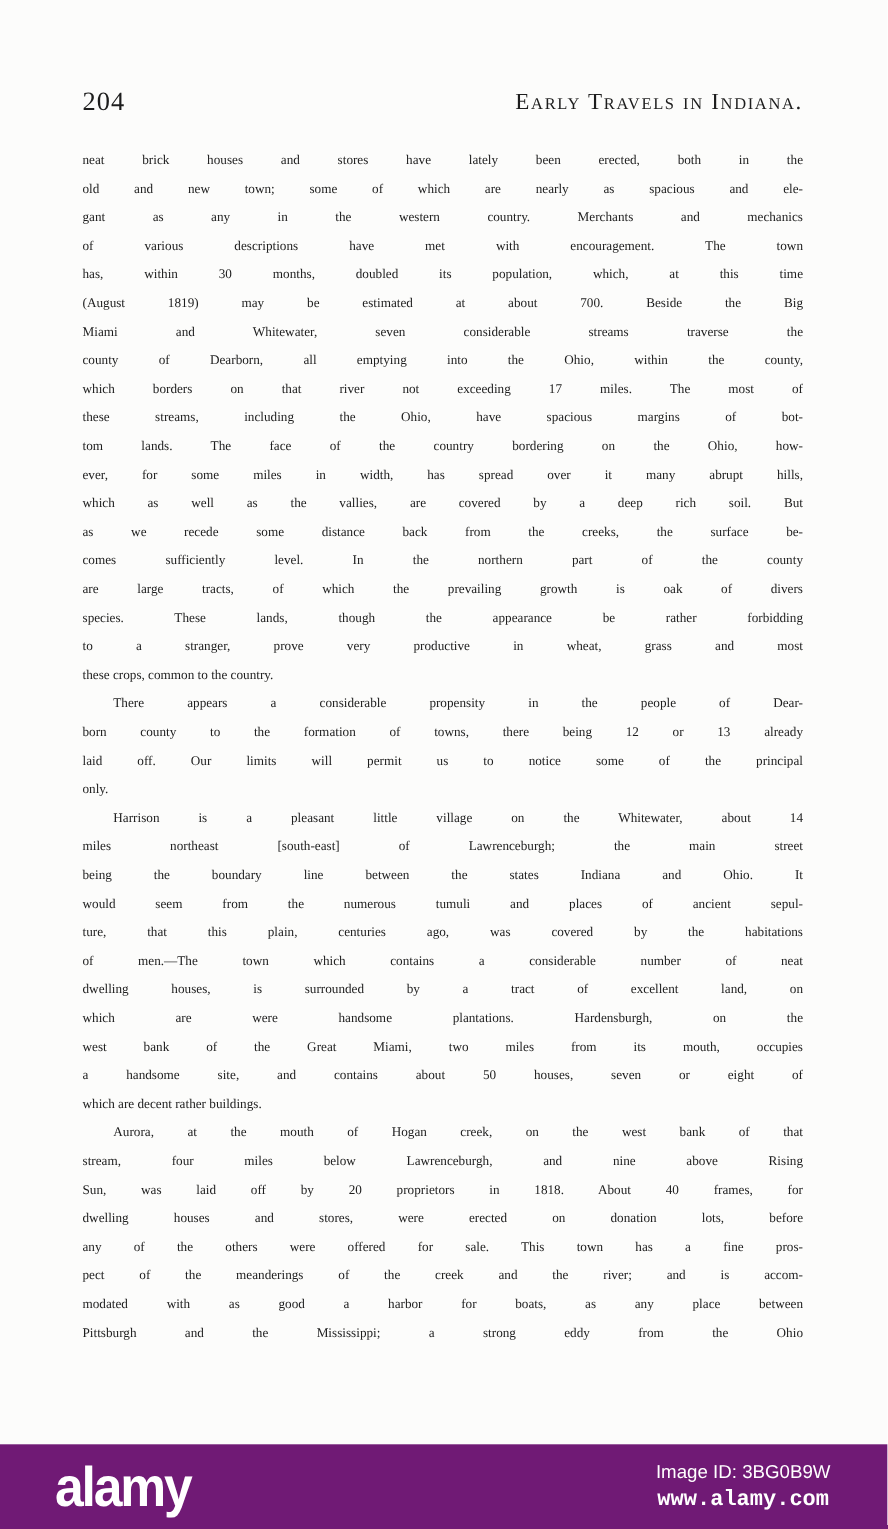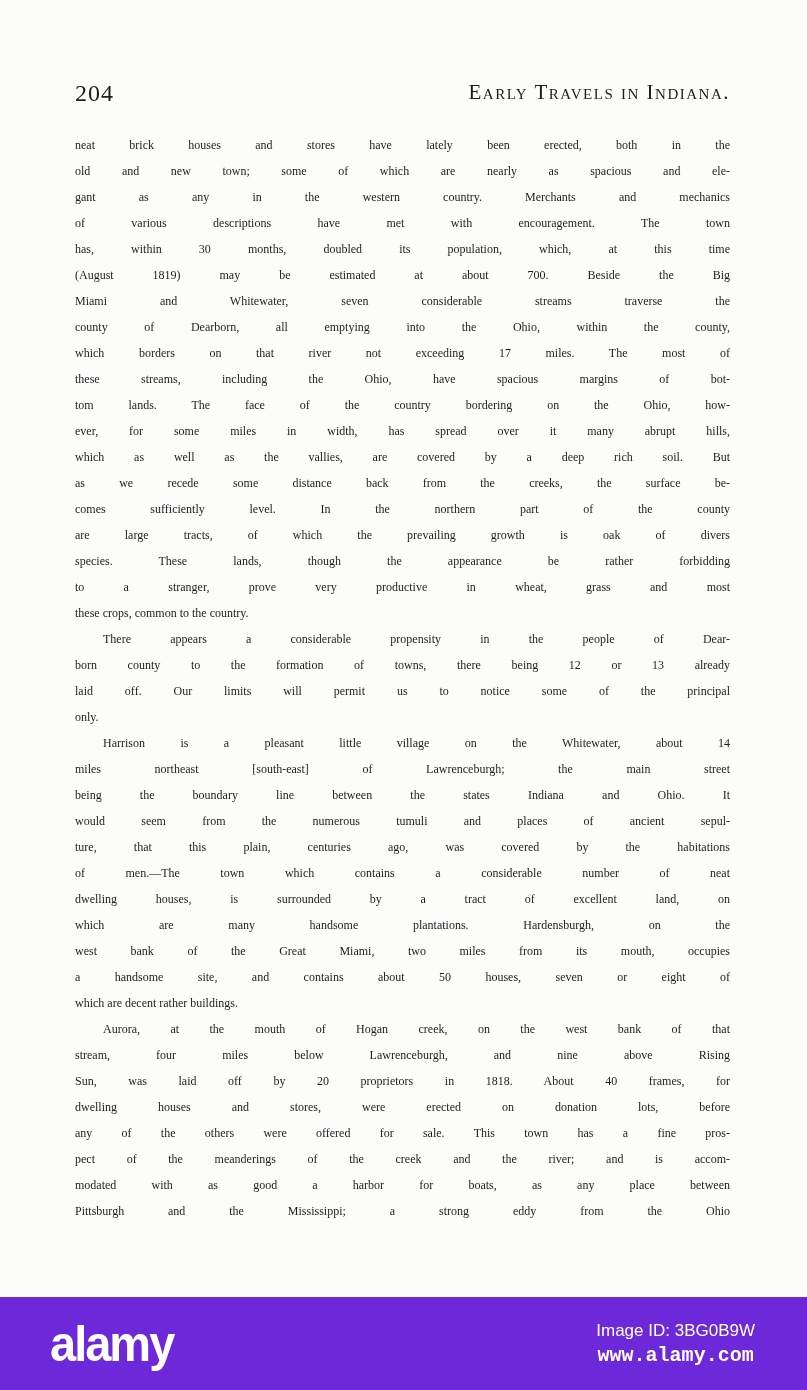--- a/index.html
+++ b/index.html
@@ -45,22 +45,22 @@
     text-align-last: justify;
   }
   .line.last { text-align-last: left; }
   .line.ind  { text-indent: 28px; }
   .it { }
   .footer-bar {
     position: absolute;
     left: 0;
     bottom: 0;
     width: 100%;
-    height: 93px;
-    background: #6d28d9;
+    height: 77px;
+    background: #701a75;
     box-sizing: border-box;
     padding: 0 52px 0 50px;
     display: flex;
     align-items: center;
     justify-content: space-between;
     font-family: "Liberation Sans", "DejaVu Sans", sans-serif;
   }
   .brand-logo {
     color: #ffffff;
     font-weight: 700;
@@ -115,21 +115,21 @@
     </div>
 
     <div class="para">
       <div class="line ind"><span class="it">Harrison</span><span> is a pleasant little village on the Whitewater, about 14</span></div>
       <div class="line">miles northeast [south-east] of Lawrenceburgh; the main street</div>
       <div class="line">being the boundary line between the states Indiana and Ohio.  It</div>
       <div class="line">would seem from the numerous tumuli and places of ancient sepul-</div>
       <div class="line">ture, that this plain, centuries ago, was covered by the habitations</div>
       <div class="line">of men.—The town which contains a considerable number of neat</div>
       <div class="line">dwelling houses, is surrounded by a tract of excellent land, on</div>
-      <div class="line"><span>which are many handsome plantations.  </span><span class="it">Hardensburgh</span><span>, on the</span></div>
+      <div class="line"><span>which are were handsome plantations.  </span><span class="it">Hardensburgh</span><span>, on the</span></div>
       <div class="line">west bank of the Great Miami, two miles from its mouth, occupies</div>
       <div class="line">a handsome site, and contains about 50 houses, seven or eight of</div>
       <div class="line last">which are decent rather buildings.</div>
     </div>
 
     <div class="para">
       <div class="line ind"><span class="it">Aurora</span><span>, at the mouth of Hogan creek, on the west bank of that</span></div>
       <div class="line">stream, four miles below Lawrenceburgh, and nine above Rising</div>
       <div class="line">Sun, was laid off by 20 proprietors in 1818.  About 40 frames, for</div>
       <div class="line">dwelling houses and stores, were erected on donation lots, before</div>

